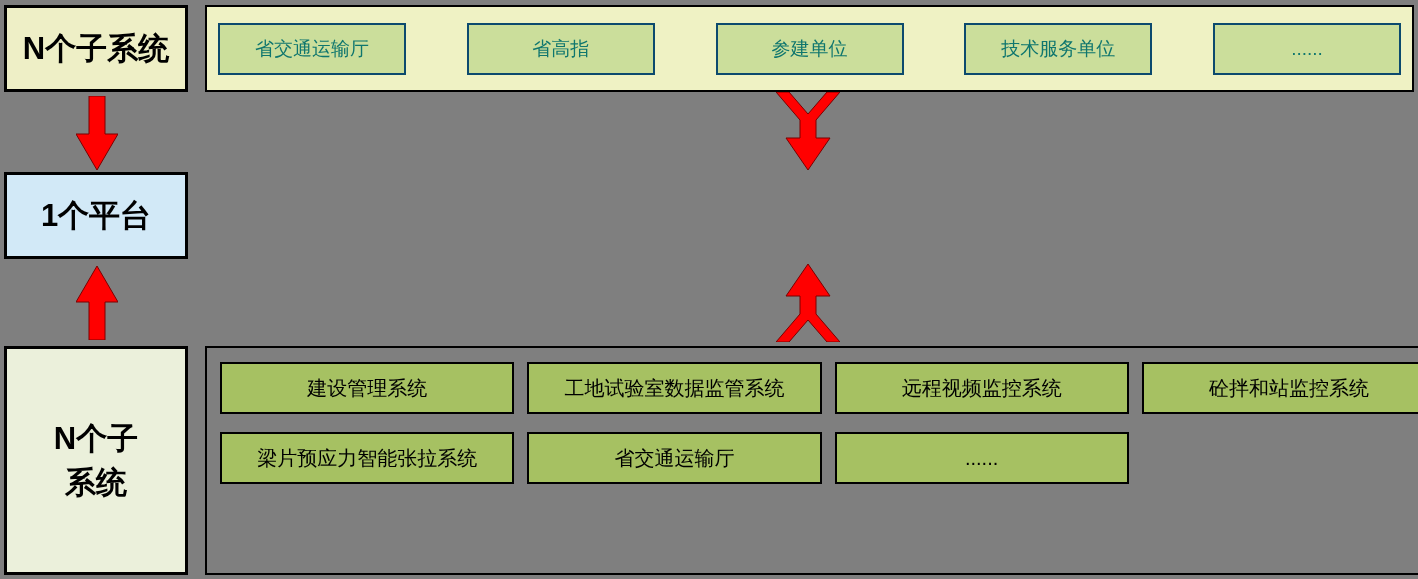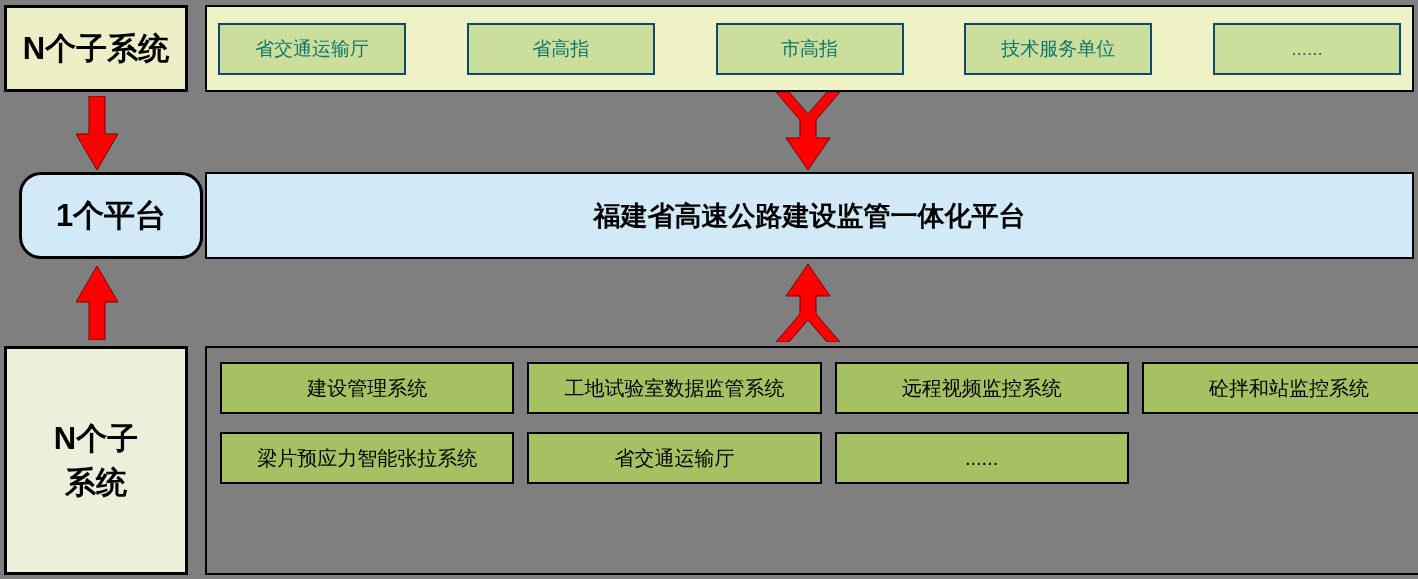--- a/index.html
+++ b/index.html
@@ -33,21 +33,21 @@
     background: #EFF2C4; border: 2px solid #000;
     display: flex; align-items: center; justify-content: space-between;
     padding: 0 11px;
   }
   .unit-box {
     flex: 0 0 188px; height: 52px;
     background: #CBDE9B; border: 2px solid #0c4a6e;
     display: flex; align-items: center; justify-content: center;
     font-size: 19px; box-sizing: border-box; color: #0f766e;
   }
-  .platform-label { left: 19px;  top: 172px; width: 184px;  height: 87px; background: #D2E9F7; border-radius: 22px; }
+  .platform-label { left: 4px;  top: 172px; width: 184px;  height: 87px; background: #D2E9F7; }
   .platform-box {
     left: 205px; top: 172px; width: 1209px; height: 87px;
     background: #D2E9F7; border: 2px solid #000;
     font-weight: bold; font-size: 27px;
   }
   .bottom-label {
     left: 4px; top: 346px; width: 184px; height: 229px;
     background: #EBF0DB; border: 3px solid #000;
     font-weight: bold; font-size: 31px;
     padding: 0 38px; line-height: 1.4;
@@ -73,36 +73,35 @@
 </head>
 <body>
 
 <div class="canvas">
 
   <div class="abs center label-box top-label">N个子系统</div>
 
   <div class="abs units-container">
     <div class="unit-box">省交通运输厅</div>
     <div class="unit-box">省高指</div>
-    <div class="unit-box">市高指</div>
+    <div class="unit-box">参建单位</div>
     <div class="unit-box">技术服务单位</div>
     <div class="unit-box">......</div>
   </div>
 
   <svg class="arrow" style="left:76px; top:96px;" width="42" height="74" viewBox="0 0 42 74">
     <polygon points="13,0 29,0 29,38 42,38 21,74 0,38 13,38"></polygon>
   </svg>
 
   <svg class="arrow" style="left:776px; top:92px;" width="64" height="80" viewBox="0 0 64 80">
     <polygon points="0,0 13,0 32,22 51,0 64,0 40,28 40,46 54,46 32,78 10,46 24,46 24,28"></polygon>
   </svg>
 
   <div class="abs center label-box platform-label">1个平台</div>
 
-  <div class="abs center platform-box">福建省高速公路建设监管一体化平台</div>
 
   <svg class="arrow" style="left:76px; top:266px;" width="42" height="74" viewBox="0 0 42 74">
     <polygon points="21,0 42,36 29,36 29,74 13,74 13,36 0,36"></polygon>
   </svg>
 
   <svg class="arrow" style="left:776px; top:262px;" width="64" height="80" viewBox="0 0 64 80">
     <polygon points="0,80 13,80 32,58 51,80 64,80 40,52 40,34 54,34 32,2 10,34 24,34 24,52"></polygon>
   </svg>
 
   <div class="abs center label-box bottom-label">N个子系统</div>

